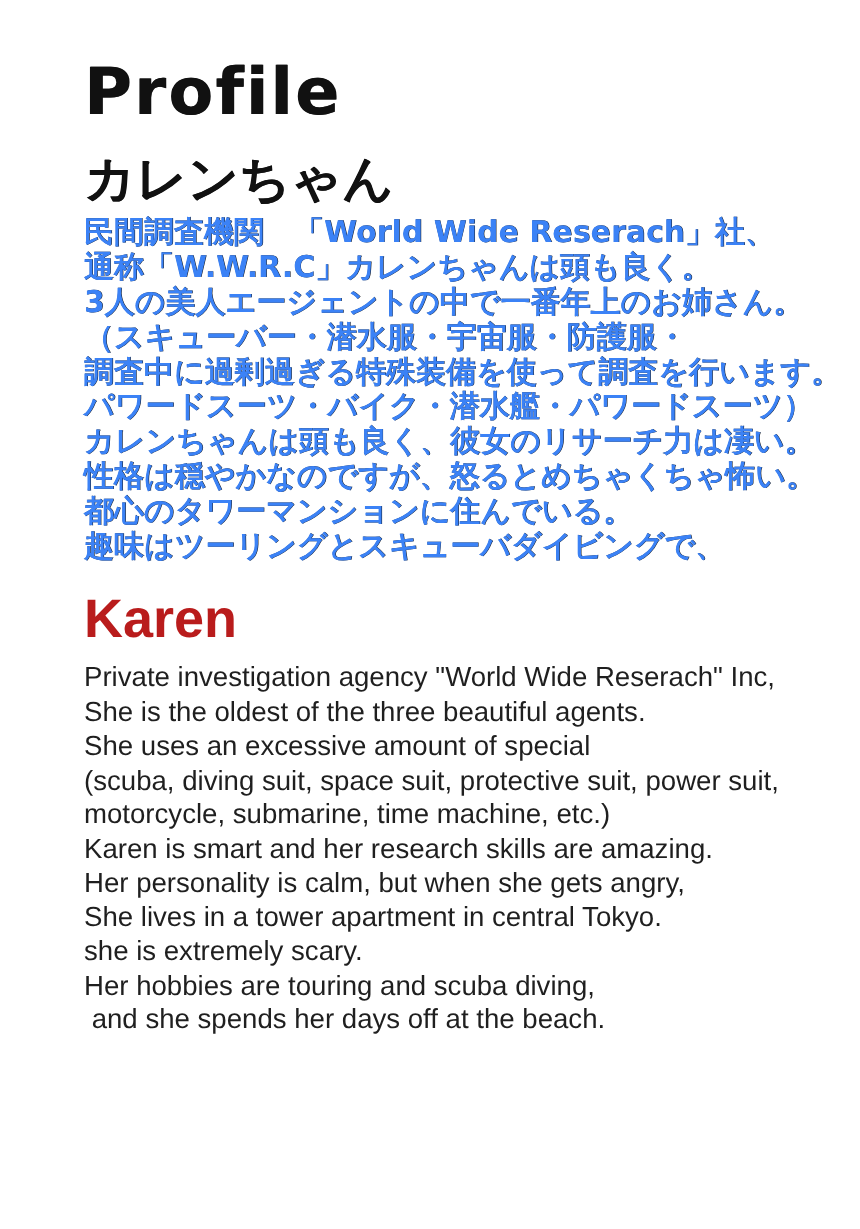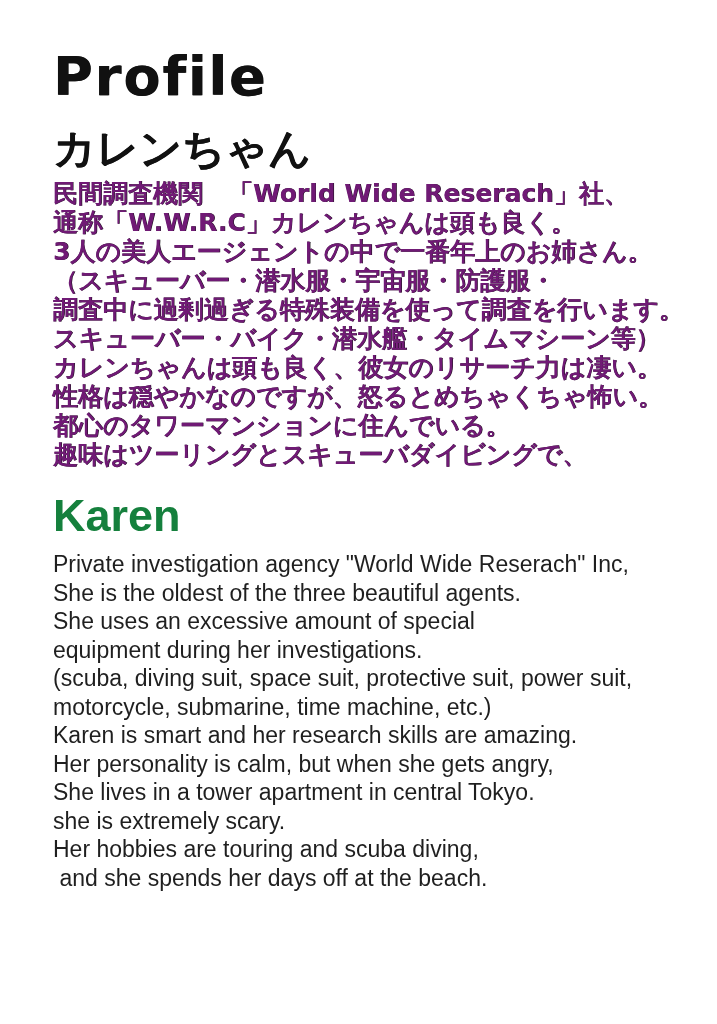--- a/index.html
+++ b/index.html
@@ -8,21 +8,21 @@
     width: 717px;
     height: 1024px;
     position: relative;
     overflow: hidden;
     font-family: "Liberation Sans", sans-serif;
     color: #1a1a1a;
   }
   .page {
     position: absolute;
     inset: 0;
-    padding: 50px 20px 0 53px;
+    padding: 50px 20px 0 70px;
     background: #ffffff;
   }
   .profile-title {
     font-family: "DejaVu Sans", sans-serif;
     font-weight: 900;
     font-size: 54px;
     line-height: 1.0;
     letter-spacing: 2px;
     color: #111111;
     text-shadow: 0.6px 0 0 #111111;
@@ -35,31 +35,31 @@
     line-height: 1.0;
     color: #111111;
     text-shadow: 0.5px 0 0 #111111;
   }
   .jp-paragraph {
     margin-top: 9px;
     font-family: "DejaVu Sans", sans-serif;
     font-weight: 900;
     font-size: 25px;
     line-height: 29px;
-    color: #701a75;
+    color: #3b82f6;
     text-shadow: 0.4px 0 0 #111111;
   }
   .jp-paragraph .text-line { white-space: pre; }
   .en-name {
     margin-top: 24px;
     font-family: "Liberation Sans", sans-serif;
     font-weight: 700;
     font-size: 45px;
     line-height: 1.0;
-    color: #15803d;
+    color: #b91c1c;
   }
   .en-paragraph {
     margin-top: 12px;
     font-family: "Liberation Sans", sans-serif;
     font-weight: 400;
     font-size: 23px;
     line-height: 28.5px;
     color: #1f1f1f;
   }
   .en-paragraph .text-line { white-space: pre; }
@@ -72,34 +72,33 @@
   <h1 class="profile-title">Profile</h1>
 
   <h2 class="jp-name">カレンちゃん</h2>
 
   <div class="jp-paragraph">
     <div class="text-line">民間調査機関　「World Wide Reserach」社、</div>
     <div class="text-line">通称「W.W.R.C」カレンちゃんは頭も良く。</div>
     <div class="text-line">3人の美人エージェントの中で一番年上のお姉さん。</div>
     <div class="text-line">（スキューバー・潜水服・宇宙服・防護服・</div>
     <div class="text-line">調査中に過剰過ぎる特殊装備を使って調査を行います。</div>
-    <div class="text-line">スキューバー・バイク・潜水艦・タイムマシーン等）</div>
+    <div class="text-line">パワードスーツ・バイク・潜水艦・パワードスーツ）</div>
     <div class="text-line">カレンちゃんは頭も良く、彼女のリサーチ力は凄い。</div>
     <div class="text-line">性格は穏やかなのですが、怒るとめちゃくちゃ怖い。</div>
     <div class="text-line">都心のタワーマンションに住んでいる。</div>
     <div class="text-line">趣味はツーリングとスキューバダイビングで、</div>
   </div>
 
   <h2 class="en-name">Karen</h2>
 
   <div class="en-paragraph">
     <div class="text-line">Private investigation agency "World Wide Reserach" Inc,</div>
     <div class="text-line">She is the oldest of the three beautiful agents.</div>
     <div class="text-line">She uses an excessive amount of special</div>
-    <div class="text-line">equipment during her investigations.</div>
     <div class="text-line">(scuba, diving suit, space suit, protective suit, power suit,</div>
     <div class="text-line">motorcycle, submarine, time machine, etc.)</div>
     <div class="text-line">Karen is smart and her research skills are amazing.</div>
     <div class="text-line">Her personality is calm, but when she gets angry,</div>
     <div class="text-line">She lives in a tower apartment in central Tokyo.</div>
     <div class="text-line">she is extremely scary.</div>
     <div class="text-line">Her hobbies are touring and scuba diving,</div>
     <div class="text-line"> and she spends her days off at the beach.</div>
   </div>
 

